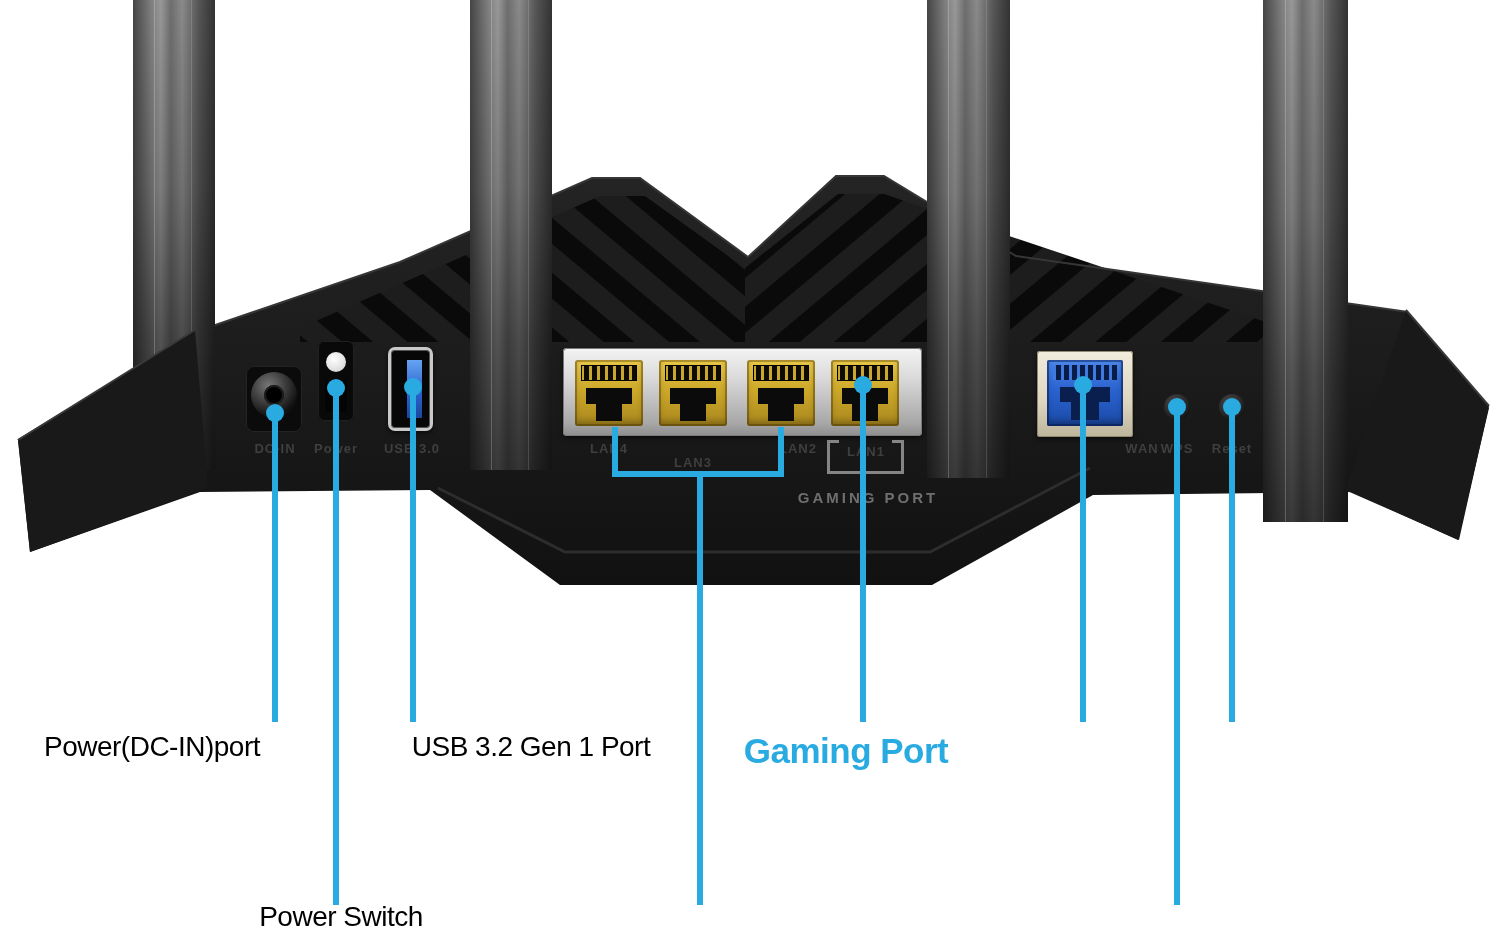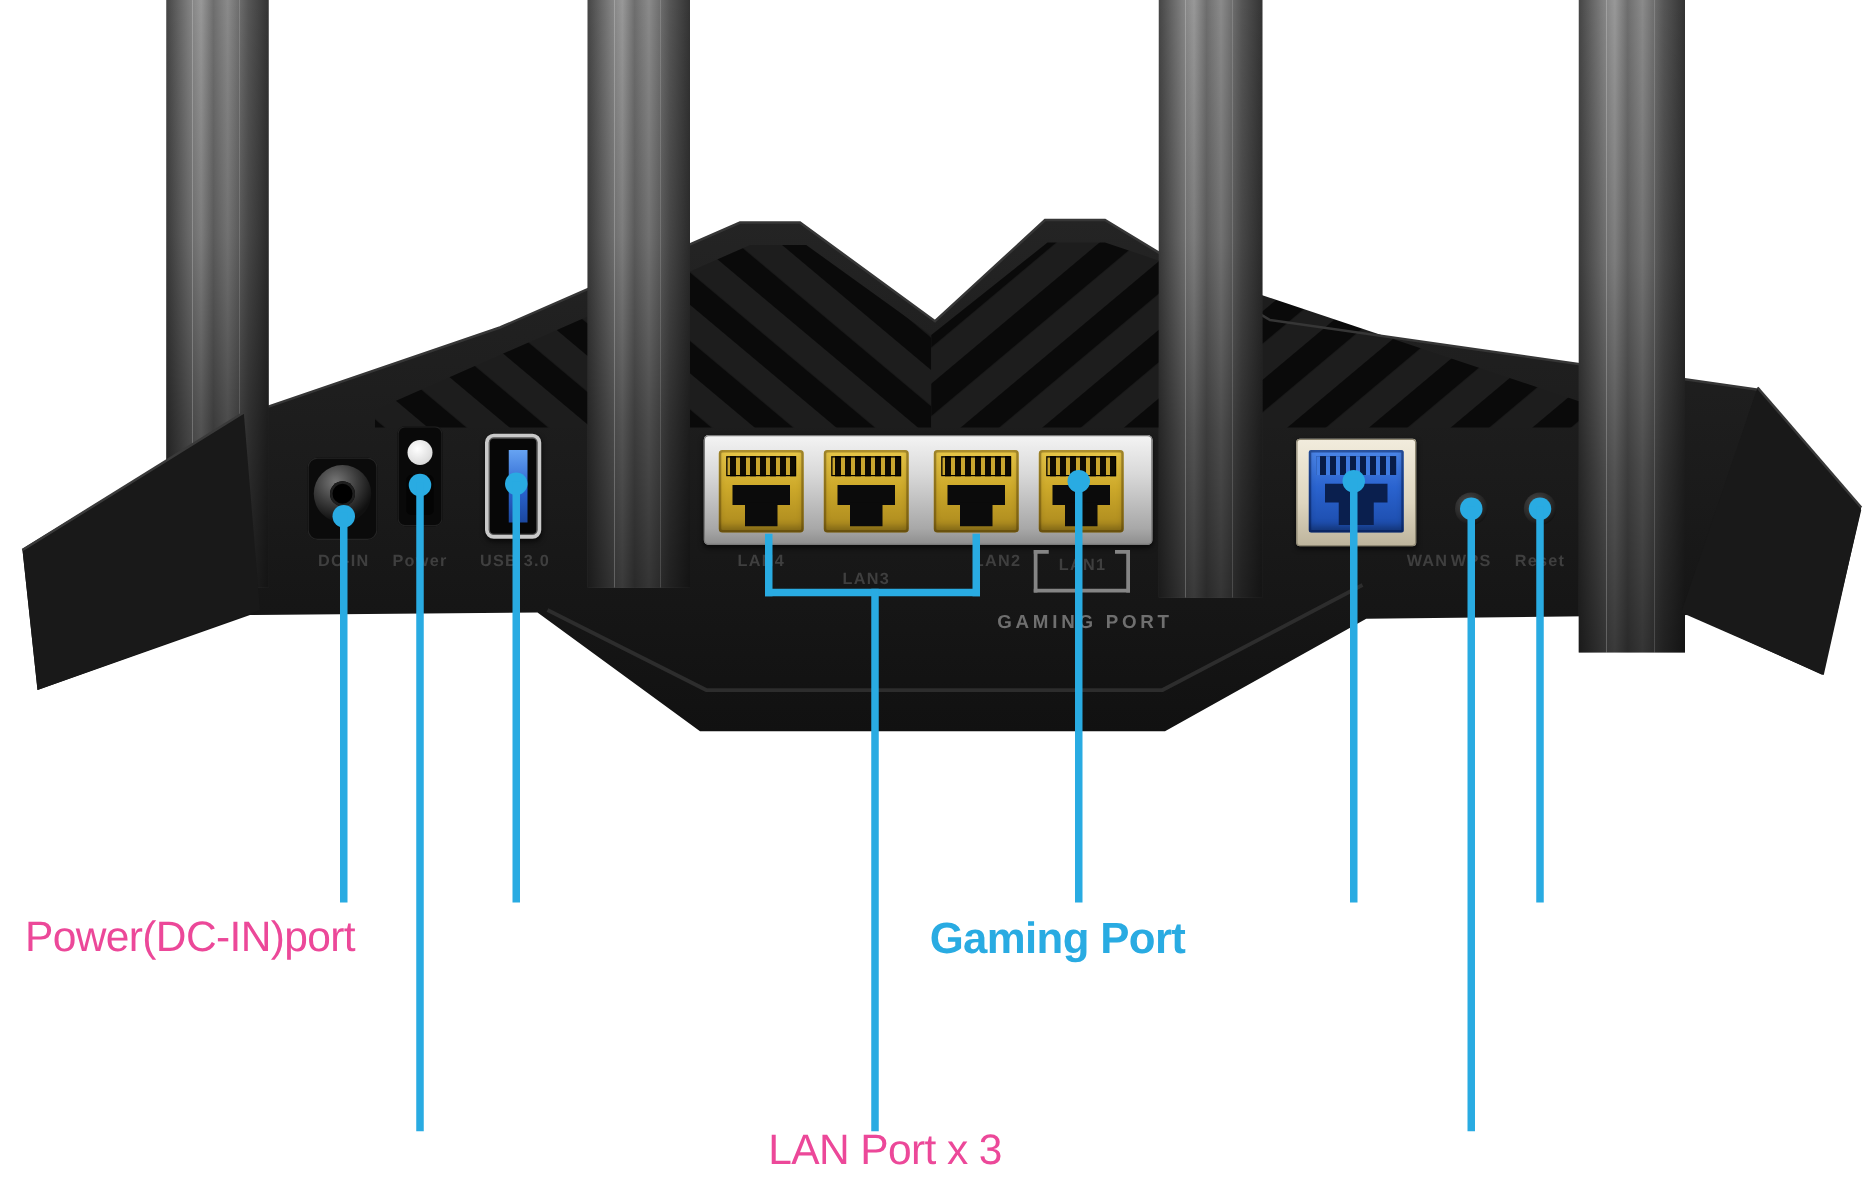--- a/index.html
+++ b/index.html
@@ -76,21 +76,21 @@
   .gp-stub{position:absolute;top:440px;width:12px;height:3px;background:#858585;}
   .gp-stub-l{left:827px;} .gp-stub-r{left:892px;}
   .gp-text{position:absolute;left:868px;top:489px;transform:translateX(-50%);
     font-size:15px;font-weight:700;letter-spacing:3px;color:#6f6f6f;white-space:nowrap;}
 
   
   .line{position:absolute;width:6px;background:#29abe2;}
   .hline{position:absolute;height:6px;background:#29abe2;}
   .dot{position:absolute;width:18px;height:18px;border-radius:50%;background:#29abe2;}
 
-  .lbl{position:absolute;transform:translateX(-50%);font-size:34px;color:#ec4899;
+  .lbl{position:absolute;transform:translateX(-50%);font-size:28px;color:#000000;
     white-space:nowrap;letter-spacing:-0.5px;}
   .lbl-accent{color:#29abe2;font-weight:700;font-size:35px;}
   .row1{top:731px;} .row2{top:901px;}
 </style>
 </head>
 <body>
 
 <div id="stage">
 
   <svg class="layer" width="1500" height="943" viewBox="0 0 1500 943">
@@ -211,17 +211,18 @@
   <div class="dot" style="left:1074px;top:376px;"></div>
   <div class="line" style="left:1080px;top:383px;height:339px;"></div>
 
   <div class="dot" style="left:1168px;top:398px;"></div>
   <div class="line" style="left:1174px;top:405px;height:500px;"></div>
 
   <div class="dot" style="left:1223px;top:398px;"></div>
   <div class="line" style="left:1229px;top:405px;height:317px;"></div>
 
   <div class="lbl row1" style="left:152px;">Power(DC-IN)port</div>
+  <div class="lbl row1" style="left:531px;">USB 3.2 Gen 1 Port</div>
   <div class="lbl lbl-accent row1" style="left:846px;">Gaming Port</div>
 
-  <div class="lbl row2" style="left:708px;">LAN Port x 3</div>
+  <div class="lbl row2" style="left:341px;">Power Switch</div>
 
 </div>
 
 </body></html>

